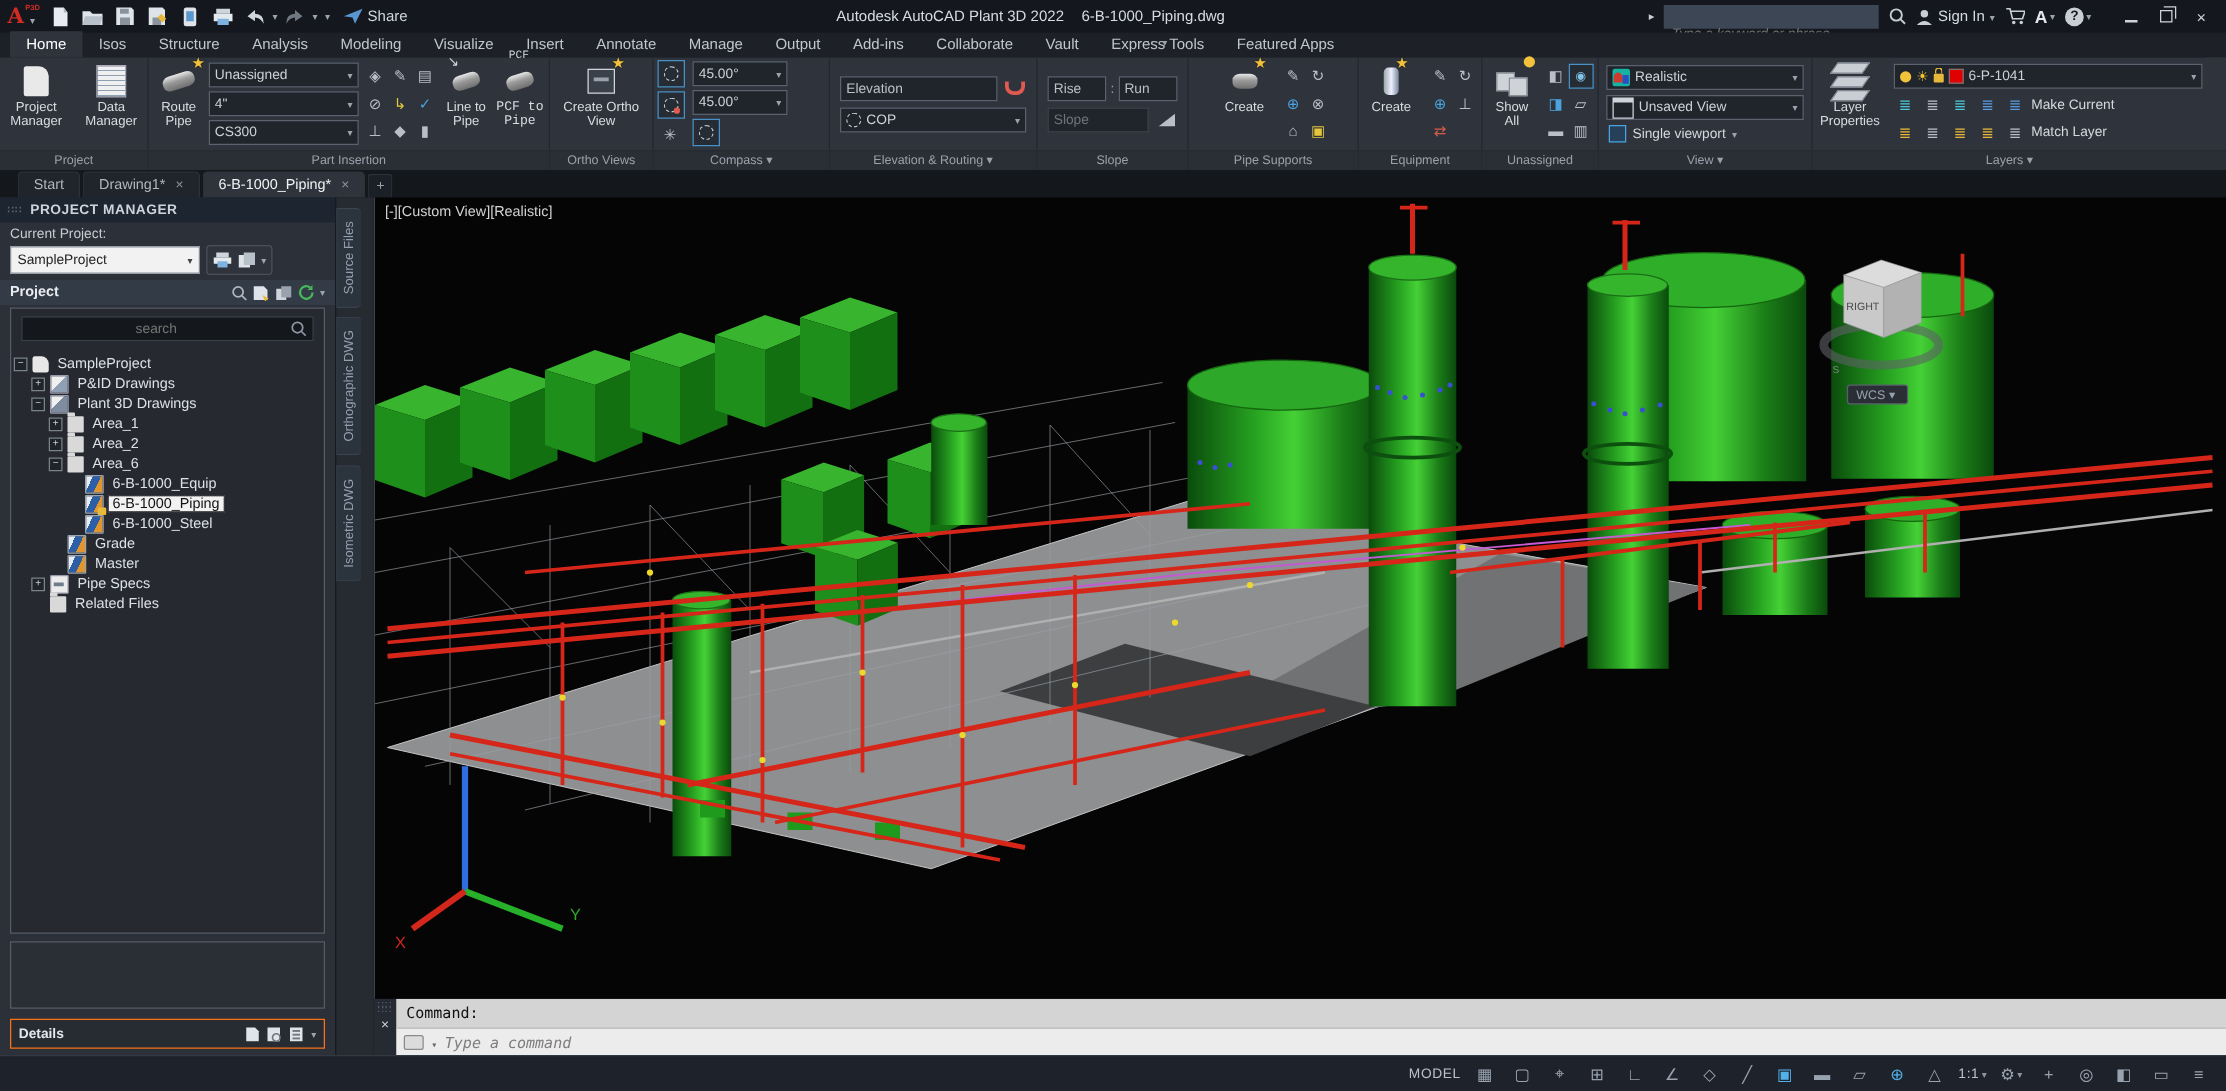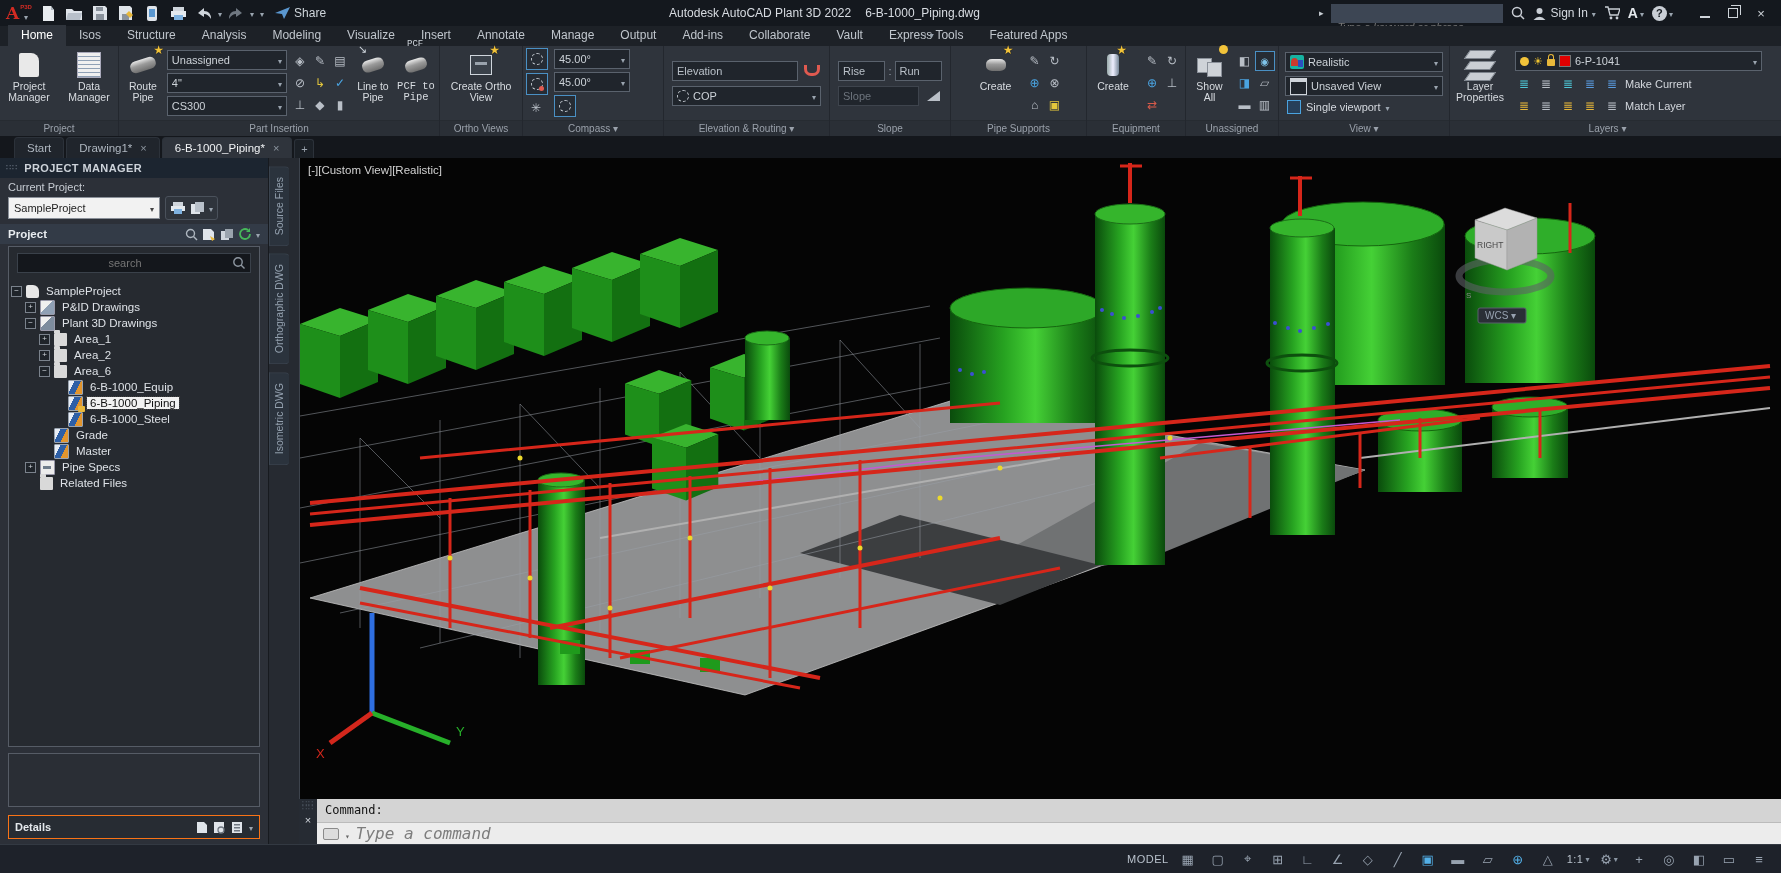--- a/index.html
+++ b/index.html
@@ -128,21 +128,21 @@
   .vparea{flex:1;display:flex;flex-direction:column;min-width:0;}
   .viewport{flex:1;position:relative;background:#050505;overflow:hidden;border-left:1px solid #3d434c;}
   .viewport svg{position:absolute;inset:0;width:100%;height:100%;}
   .vplabel{position:absolute;top:6px;left:8px;color:#d2d2d2;font-size:11.5px;z-index:3;}
   
   .cmddock{height:46px;display:flex;background:#262b33;}
   .cmdgrip{width:18px;display:flex;flex-direction:column;align-items:center;padding-top:3px;gap:4px;background:#262b33;}
   .cmdx{color:#cfd4da;font-size:11px;}
   .cmdlines{flex:1;display:flex;flex-direction:column;font-family:"DejaVu Sans Mono",monospace;}
   .cmdline1{height:23px;background:#d4d4d4;color:#111;display:flex;align-items:center;padding:0 8px;font-size:12px;border-bottom:1px solid #bbb;}
-  .cmdline2{height:23px;background:#ececec;color:#7d7d7d;display:flex;align-items:center;gap:6px;padding:0 6px;font-size:16px;}
+  .cmdline2{height:23px;background:#ececec;color:#7d7d7d;display:flex;align-items:center;gap:6px;padding:0 6px;font-size:12px;}
   .kbdico{width:14px;height:10px;border:1px solid #8a8a8a;background:#dcdcdc;border-radius:2px;}
   .cmdline2 .caret::after{color:#666;}
   .prompt{font-style:italic;}
   
   .statusbar{position:absolute;left:0;right:0;bottom:0;height:28px;background:#1e222a;border-top:1px solid #333942;
              display:flex;align-items:center;justify-content:flex-end;padding-right:8px;gap:2px;}
   .sbi{min-width:22px;height:22px;display:flex;align-items:center;justify-content:center;color:#98a3b0;font-size:13px;border-radius:2px;padding:0 3px;gap:2px;}
   .sbi.on{color:#53b0e8;}
   .sbi.txt{font-size:11px;color:#b9c2cc;letter-spacing:.5px;}
   .sbi.wcaret::after{content:"▾";font-size:8px;color:#8a95a2;}

